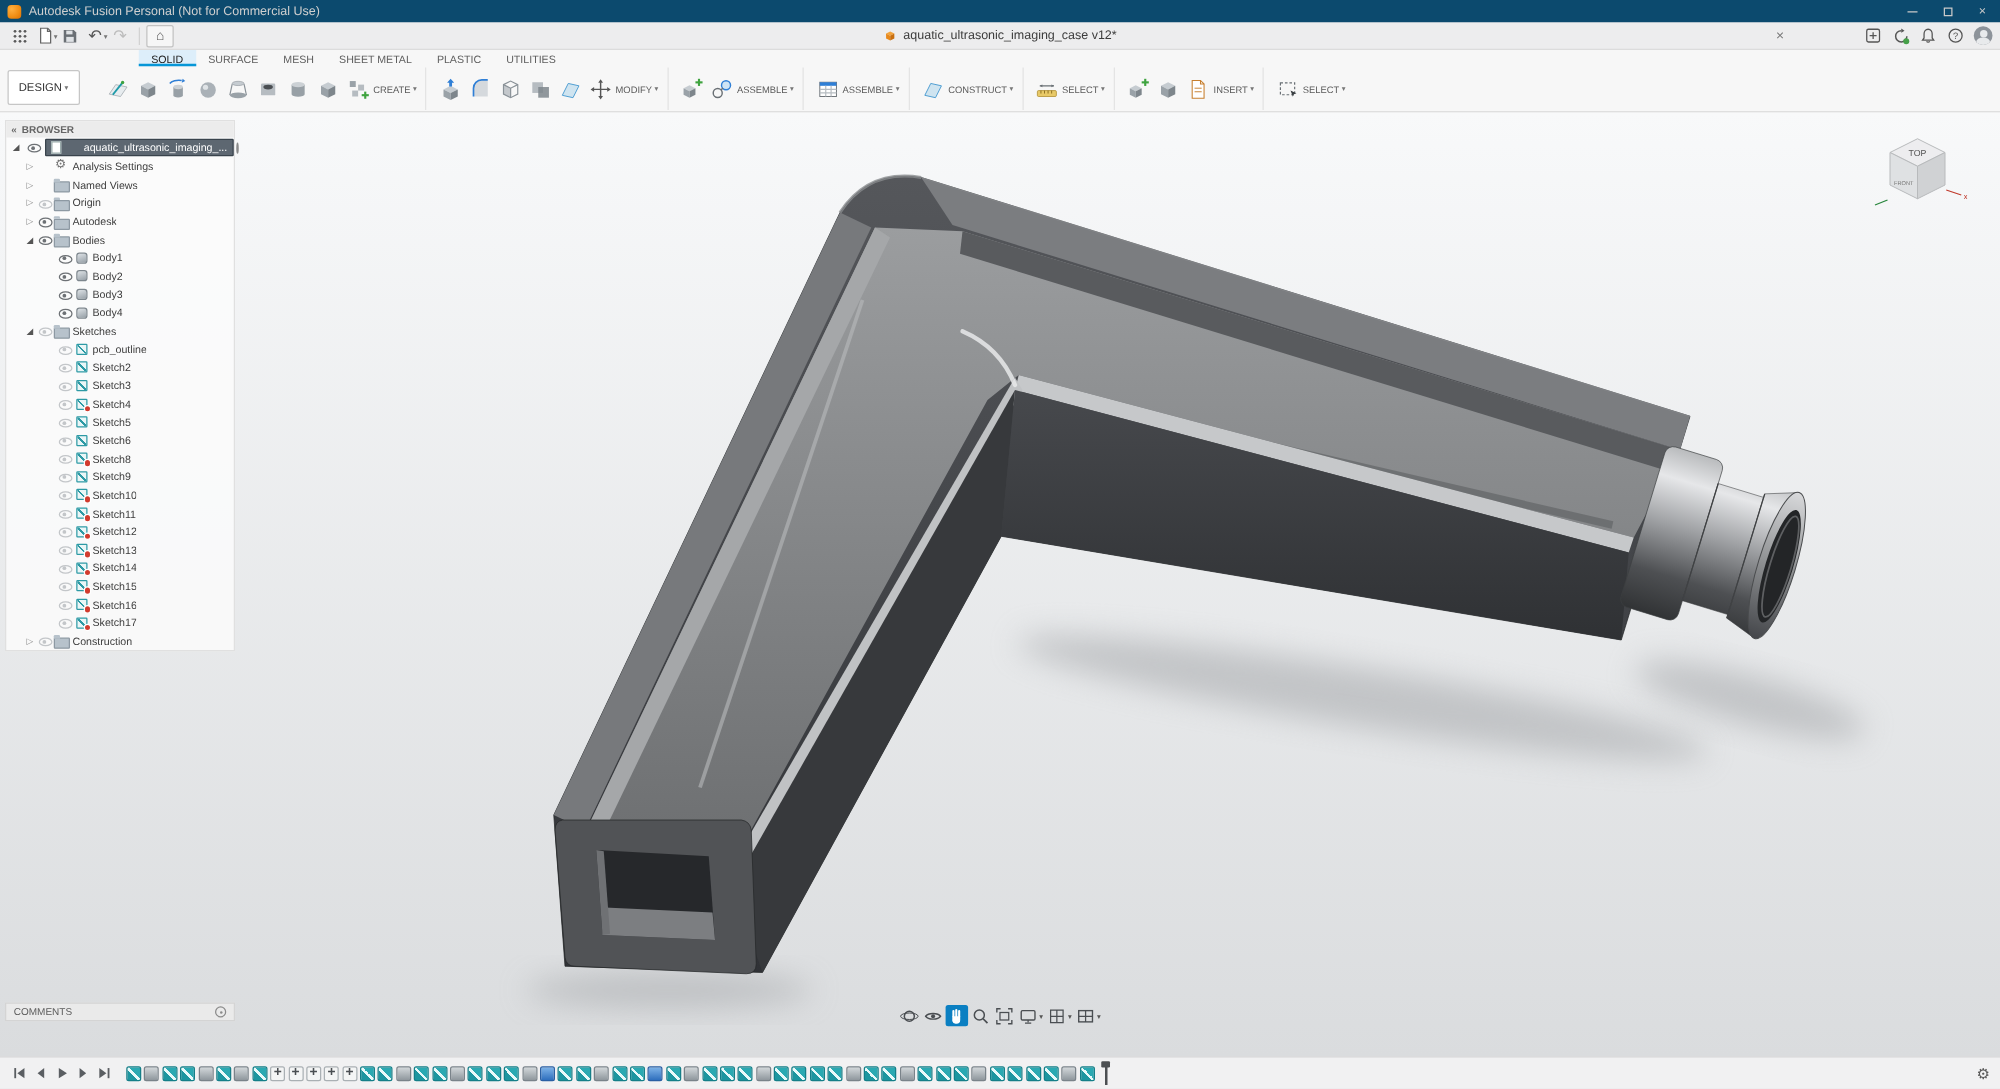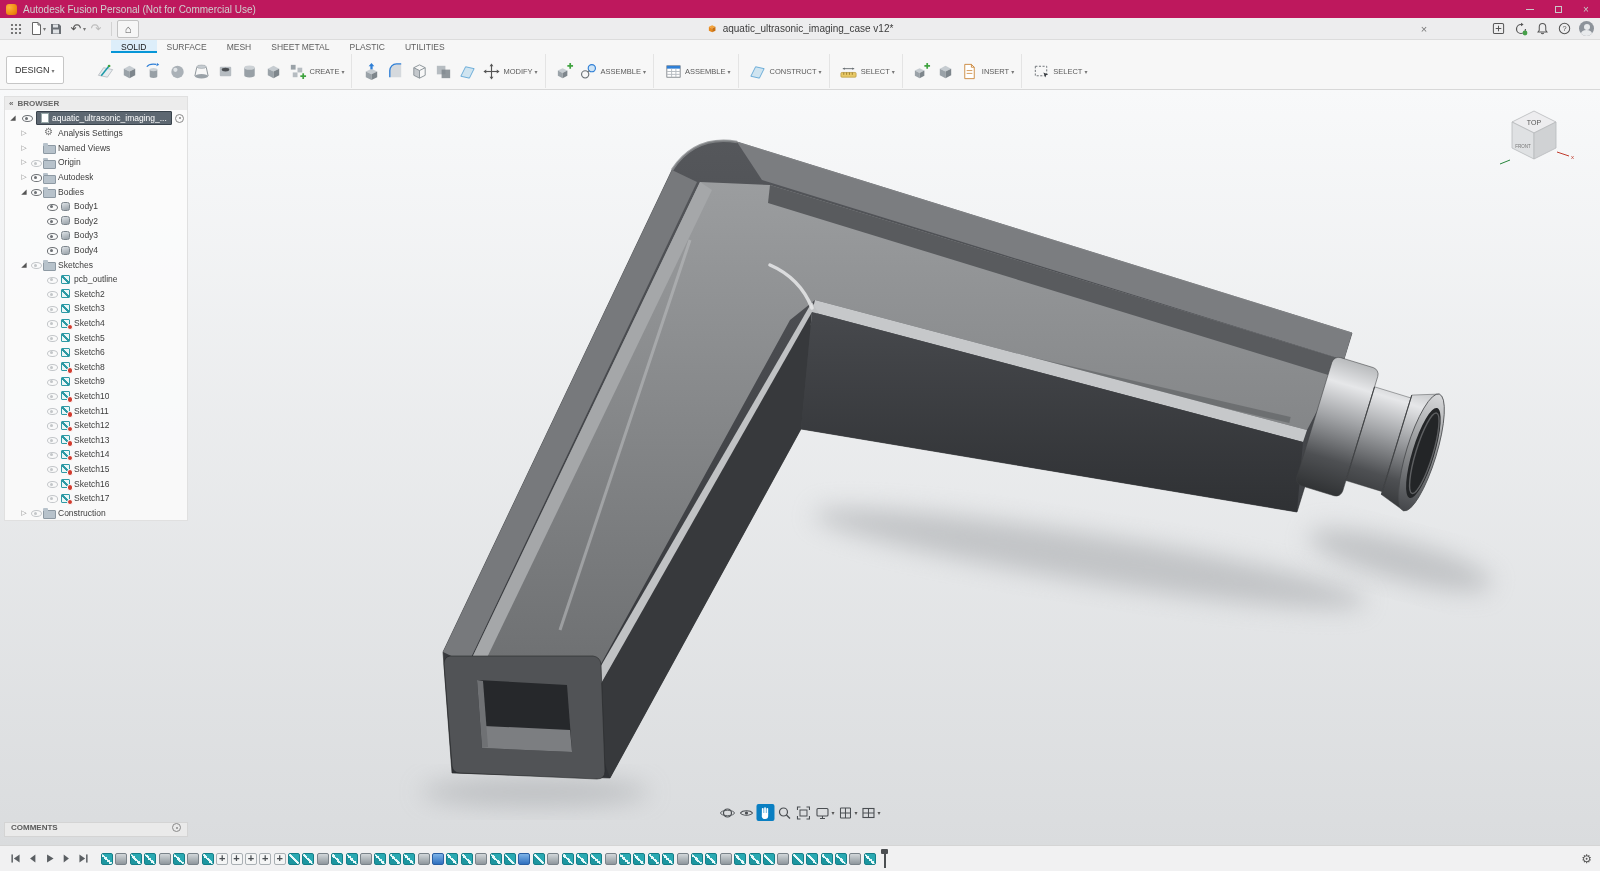--- a/index.html
+++ b/index.html
@@ -1,18 +1,18 @@
 <!DOCTYPE html>
 <html><head>
 <meta charset="utf-8">
 <style>
   *{box-sizing:border-box;margin:0;padding:0}
   html,body{width:1600px;height:871px;overflow:hidden;font-family:"Liberation Sans",sans-serif;background:#e8e9ea}
   
-  .titlebar{height:18px;background:#be185d;color:#cfcfcf;display:flex;align-items:center;font-size:10px}
+  .titlebar{height:18px;background:#0c4a6e;color:#cfcfcf;display:flex;align-items:center;font-size:10px}
   .fusion-logo{width:11px;height:11px;margin:0 6px;border-radius:3px;background:radial-gradient(circle at 30% 30%,#ffb040,#f08c12 60%,#d96f06)}
   .win-controls{margin-left:auto;display:flex;align-items:center}
   .win-btn{width:28px;height:18px;display:flex;align-items:center;justify-content:center;color:#c9c9c9;font-size:10px}
   .win-btn .sq{width:7px;height:7px;border:1px solid #c9c9c9}
   .win-btn .mn{width:8px;height:1px;background:#c9c9c9}
   
   .topbar{height:22px;background:#ededee;border-bottom:1px solid #dcdcdc;display:flex;align-items:center;position:relative;padding:0 6px}
   .qa-btn{width:20px;height:18px;display:flex;align-items:center;justify-content:center;color:#555;font-size:12px;border-radius:2px}
   .qa-caret{font-size:6px;color:#777;margin-left:-3px}
   .qa-sep{width:1px;height:14px;background:#d2d2d2;margin:0 5px}
@@ -24,38 +24,38 @@
   .avatar{width:15px;height:15px;border-radius:50%;background:#8d939a;position:relative;overflow:hidden}
   .avatar::before{content:"";position:absolute;left:4.5px;top:2.5px;width:6px;height:6px;border-radius:50%;background:#e8eaec}
   .avatar::after{content:"";position:absolute;left:2px;top:9px;width:11px;height:7px;border-radius:50% 50% 0 0;background:#e8eaec}
   
   .ribbon{background:#f7f7f7}
   .ribbon-tabs{height:13px;display:flex;padding-left:111px;font-size:8.5px;color:#5e5e5e}
   .rtab{padding:0 10px;display:flex;align-items:center;position:relative}
   .rtab[data-active="true"]{background:#ddeefa;color:#1a1a1a}
   .rtab[data-active="true"]::after{content:"";position:absolute;left:0;right:0;bottom:0;height:2px;background:#0696d7}
   .ribbon-tools{height:37px;display:flex;align-items:flex-start;padding:1px 6px 0 6px;border-bottom:1px solid #d8d8d8;background:#f7f7f7}
-  .design-btn{border:1px solid #c6c6c6;background:#fff;border-radius:2px;font-size:9px;color:#333;padding:0 8px;height:28px;display:flex;align-items:center;gap:5px;margin:2px 23px 0 0}
+  .design-btn{border:1px solid #c6c6c6;background:#fff;border-radius:2px;font-size:9px;color:#333;padding:0 8px;height:28px;display:flex;align-items:center;gap:5px;margin:2px 12px 0 0}
   .tgroup{display:flex;flex-direction:row;align-items:center;padding:0 7px;border-right:1px solid #e4e4e4;height:34px}
   .tgroup:last-child{border-right:none}
   .ticons{display:flex;align-items:center;height:25px}
   .tbtn{width:24px;height:24px;display:flex;align-items:center;justify-content:center;border-radius:2px}
   .tbtn svg{width:19px;height:19px}
   .glabel{font-size:7.5px;color:#5a5a5a;display:flex;align-items:center;gap:2px;margin-top:0px}
   .glabel .c{font-size:6px;color:#777}
   
   .canvas{position:relative;height:755px;background:linear-gradient(#f8f9fa,#dadcde)}
   .canvas>svg.model{position:absolute;inset:0}
   
   .viewcube{position:absolute;right:26px;top:12px;width:80px;height:66px}
   
   .browser{position:absolute;left:4px;top:6px;width:184px;background:rgba(251,251,252,0.85);border:1px solid #e0e0e0}
   .br-header{height:13px;background:#ececec;display:flex;align-items:center;font-size:8px;font-weight:bold;color:#666;padding:0 4px;gap:4px}
   .br-root{height:16px;display:flex;align-items:center;padding:0 3px;gap:2px}
-  .root-box{display:flex;align-items:center;gap:3px;background:#5d6771;border:1px solid #39434c;color:#fff;font-size:8.5px;padding:1px 4px;border-radius:1px}
+  .root-box{display:flex;align-items:center;gap:18px;background:#5d6771;border:1px solid #39434c;color:#fff;font-size:8.5px;padding:1px 4px;border-radius:1px}
   .docicon{width:8px;height:10px;background:#fff;border:0.5px solid #9aa;position:relative}
   .radio{width:9px;height:9px;border:1px solid #8a8a8a;border-radius:50%;margin-left:auto;position:relative}
   .radio::after{content:"";position:absolute;inset:2.5px;background:#8a8a8a;border-radius:50%}
   .br-row{height:14.6px;display:flex;align-items:center;font-size:8.5px;color:#3d3d3d;padding-right:2px}
   .br-row[data-level="1"]{padding-left:14px}
   .br-row[data-level="2"]{padding-left:30px}
   .tw{width:10px;font-size:7px;color:#888;text-align:center;flex:none}
   .tw[data-arrow="col"]::before{content:"▷"}
   .tw[data-arrow="exp"]::before{content:"◢";color:#555}
   .eye{width:11px;height:11px;position:relative;flex:none;margin:0 2px 0 1px}
@@ -66,21 +66,21 @@
   .eye[data-eye="none"]{visibility:hidden}
   .bricon{width:12px;height:12px;flex:none;margin-right:3px;position:relative}
   .bricon[data-icon="gear"]::before{content:"⚙";font-size:10px;color:#777;line-height:12px;position:absolute;left:1px;top:-1px}
   .bricon[data-icon="folder"]::before{content:"";position:absolute;left:0;top:3.5px;width:11px;height:7px;background:#b7c2cb;border:0.5px solid #8d99a3;border-radius:1px}
   .bricon[data-icon="folder"]::after{content:"";position:absolute;left:0;top:1.5px;width:5px;height:2.5px;background:#b7c2cb;border-radius:1px 1px 0 0}
   .bricon[data-icon="body"]::before{content:"";position:absolute;inset:1.5px;background:linear-gradient(160deg,#dde2e6,#97a0a7);border:0.5px solid #7d868d;border-radius:2.5px}
   .bricon[data-icon="sketch"]::before{content:"";position:absolute;inset:1.5px;background:linear-gradient(45deg,#eaf6f7 42%,#2d9aa5 42%,#2d9aa5 58%,#eaf6f7 58%);border:1px solid #2d9aa5;border-radius:1px}
   .br-row[data-flag="true"] .bricon::after{content:"";position:absolute;right:-2px;bottom:-1px;width:4.5px;height:4.5px;background:#d23b2e;border:0.5px solid #fff;border-radius:50%}
   .brlabel{white-space:nowrap;overflow:hidden;text-overflow:ellipsis}
   
-  .comments{position:absolute;left:4px;bottom:8px;width:184px;height:15px;background:#eaeaea;border:1px solid #d4d4d4;display:flex;font-size:8px;font-weight:bold;color:#5a5a5a;padding:0 6px}
+  .comments{position:absolute;left:4px;bottom:28px;width:184px;height:15px;background:#eaeaea;border:1px solid #d4d4d4;display:flex;align-items:center;font-size:8px;font-weight:normal;color:#5a5a5a;padding:0 6px}
   .comments .cdot{margin-left:auto;width:9px;height:9px;border:1px solid #8a8a8a;border-radius:50%;position:relative}
   .comments .cdot::after{content:"";position:absolute;inset:2.5px;background:#8a8a8a;border-radius:50%}
   
   .navbar{position:absolute;left:50%;transform:translateX(-50%);bottom:24px;display:flex;align-items:center;gap:1px}
   .nav-btn{width:18px;height:17px;display:flex;align-items:center;justify-content:center;border-radius:2px}
   .nav-btn[data-active="true"]{background:#0a7fc2}
   .nav-caret{font-size:6px;color:#555;margin:0 1px 0 -1px}
   
   .timeline{height:26px;background:#f1f1f2;border-top:1px solid #d5d5d5;display:flex;align-items:center;padding:0 8px;gap:2px}
   .pb{width:15px;height:15px;display:flex;align-items:center;justify-content:center}

